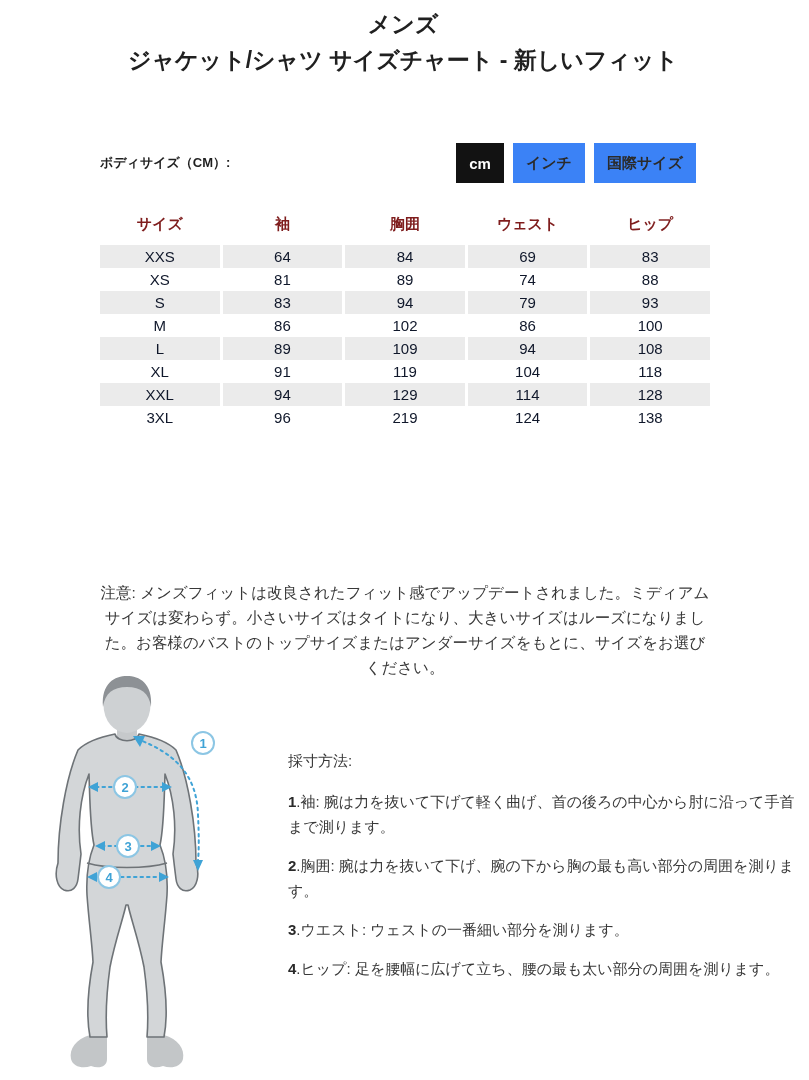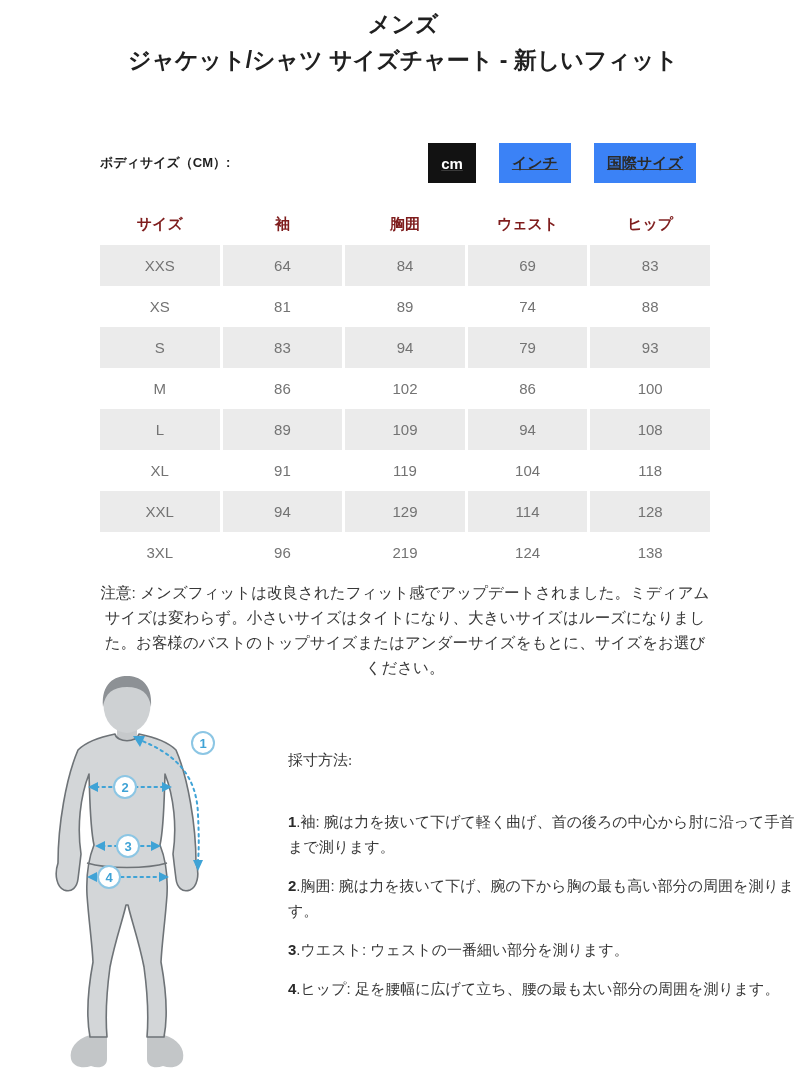--- a/index.html
+++ b/index.html
@@ -10,45 +10,45 @@
   }
   .page-title {
     position:absolute; left:100px; top:6px; width:606px; margin:0;
     font-size:23px; line-height:36px; font-weight:bold; color:#202020;text-align:center;
   }
   .unit-row {
     position:absolute; left:100px; top:143px; width:596px; height:40px;
     display:flex; justify-content:space-between; align-items:center;
   }
   .unit-label { font-size:13px; font-weight:bold; color:#1f1f1f; }
-  .unit-buttons { display:flex; gap:23px;text-decoration:underline; }
+  .unit-buttons { display:flex; gap:9px; }
   .unit-btn {
     height:40px; padding:0 13px; border:0; background:#3b82f6; color:#2b2b2b;
     font-size:15px; font-weight:bold; font-family:inherit; cursor:pointer;
   }
   .unit-btn.active { background:#121212; color:#fff; }
   .size-table {
     position:absolute; left:97px; top:203px; width:616px;
     border-collapse:separate; border-spacing:3px 0; table-layout:fixed;
     font-size:15px;
   }
   .size-table th { height:42px; font-weight:bold; color:#7f1d1d; text-align:center; vertical-align:middle; }
-  .size-table td { height:41px; text-align:center; vertical-align:middle; color:#737373; }
+  .size-table td { height:23px; text-align:center; vertical-align:middle; color:#0f172a; }
   .size-table tbody tr:nth-child(odd) td { background:#ebebeb; }
   .fit-note {
     position:absolute; left:98px; top:580px; width:614px; margin:0;
     font-size:15.5px; line-height:25px; color:#383838;text-align:center;
   }
   .figure-wrap { position:absolute; left:45px; top:675px; width:220px; height:400px; }
   .guide {
     position:absolute; left:288px; top:748px; width:512px;
     font-size:15px; line-height:25px; color:#383838;
   }
   .guide p { margin:0 0 14px 0; }
-  .guide .guide-heading { margin-bottom:36px;font-family:Liberation Serif, serif; }
+  .guide .guide-heading { margin-bottom:16px; }
   .guide-item b { font-weight:bold; color:#2a2a2a; }
 </style>
 </head>
 <body>
 
 <h1 class="page-title"><span>メンズ</span><br><span>ジャケット/シャツ サイズチャート - 新しいフィット</span></h1>
 
 <div class="unit-row">
   <div class="unit-label">ボディサイズ（CM）:</div>
   <div class="unit-buttons">

